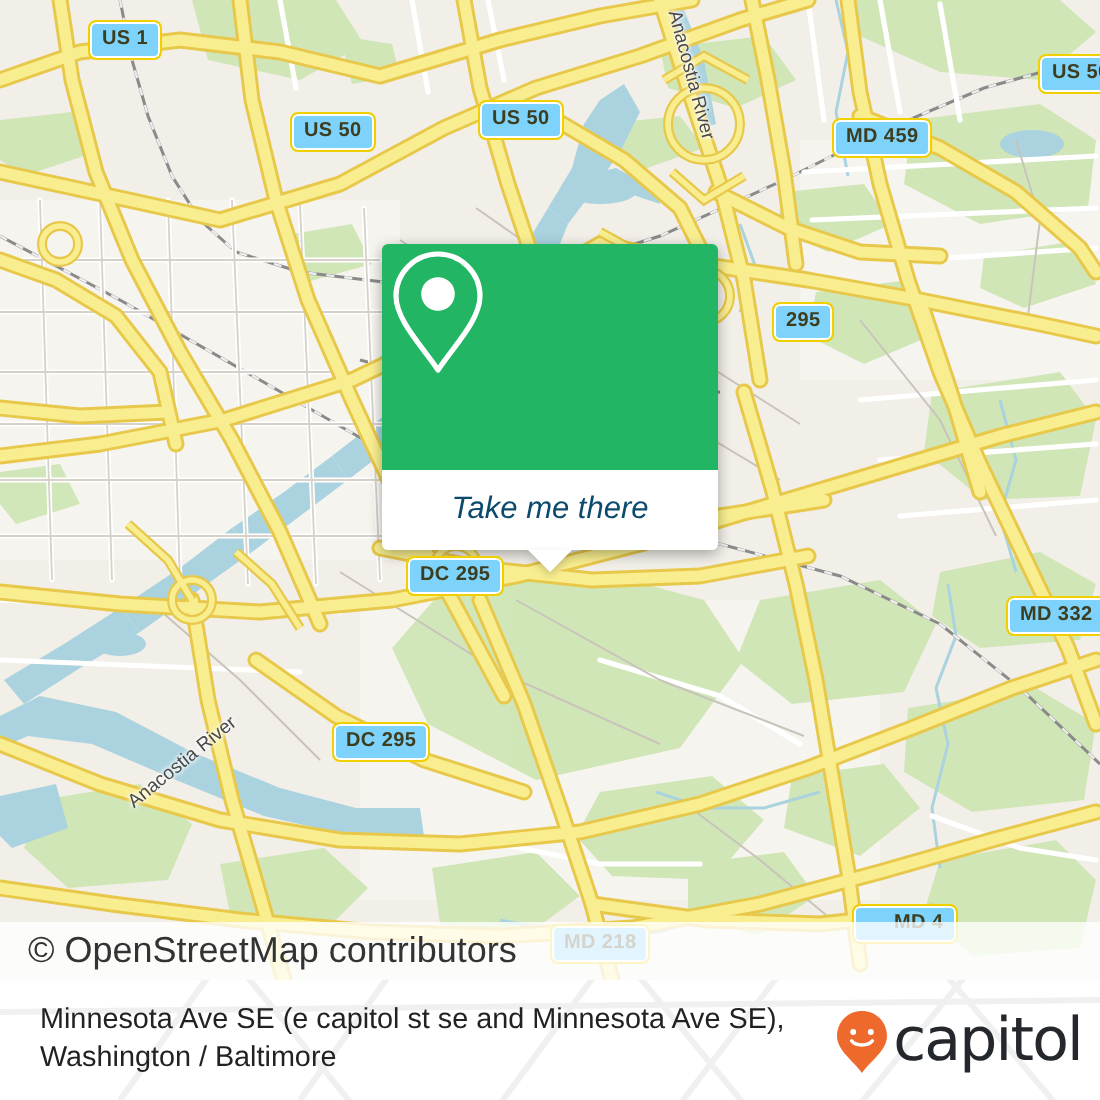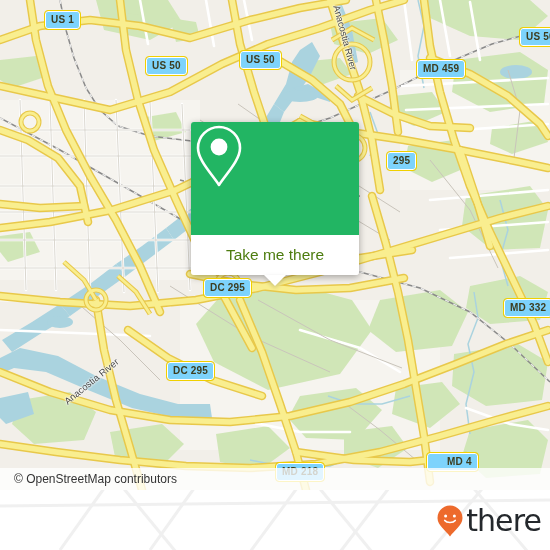--- a/index.html
+++ b/index.html
@@ -78,43 +78,44 @@
     background: #ffffff;
     height: 40px;
     border-radius: 0 0 3px 3px;
     display: flex;
     align-items: center;
     justify-content: center;
     position: relative;
   }
   .popup-bottom .label {
     font-size: 15.5px;
-    color: #4d7c0f;
-    font-family: "Liberation Sans", sans-serif;
+    color: #0c4a6e;
+    font-family: "Liberation Sans", sans-serif;
+    font-style: italic;
   }
   .popup-tail {
     position: absolute;
     left: 50%;
     bottom: -11px;
     margin-left: -11px;
     width: 0; height: 0;
     border-left: 11px solid transparent;
     border-right: 11px solid transparent;
     border-top: 11px solid #ffffff;
     filter: drop-shadow(0 2px 2px rgba(0,0,0,0.18));
   }
 
   
   .attribution {
     position: absolute;
     left: 0; bottom: 0;
     width: 100%;
     background: rgba(255,255,255,0.78);
     padding: 4px 0 4px 14px;
-    font-size: 12px;
+    font-size: 18px;
     color: #333333;
     font-family: "Liberation Sans", sans-serif;
     z-index: 30;
   }
 
   
   .footer {
     position: absolute;
     left: 0; top: 490px;
     width: 550px; height: 60px;
@@ -424,24 +425,25 @@
         <path d="M150 60 L200 -10"></path>
         <path d="M250 62 L300 -6"></path>
         <path d="M340 62 L392 -6"></path>
         <path d="M430 62 L486 -6"></path>
         <path d="M120 -6 L176 62"></path>
         <path d="M316 -6 L372 62"></path>
         <path d="M470 -6 L528 62"></path>
         <path d="M0 16 L550 10"></path>
       </g>
     </svg>
+    <div class="footer-title">Minnesota Ave SE (e capitol st se and Minnesota Ave SE), Washington / Baltimore</div>
     <div class="brand">
       <svg width="30" height="34" viewBox="0 0 30 34">
         <path d="M15 1.5 C8 1.5 2.5 7 2.5 14 C2.5 21.4 11 26.6 15 32.5 C19 26.6 27.5 21.4 27.5 14 C27.5 7 22 1.5 15 1.5 Z" fill="#ed6a2c"></path>
         <circle cx="10.6" cy="12" r="1.5" fill="#ffffff"></circle>
         <circle cx="19.4" cy="12" r="1.5" fill="#ffffff"></circle>
         <path d="M9.8 16.4 C11.8 19.2 18.2 19.2 20.2 16.4" fill="none" stroke="#ffffff" stroke-width="1.7" stroke-linecap="round"></path>
       </svg>
-      <span class="brand-word">there</span>
+      <span class="brand-word">capitol</span>
     </div>
   </div>
 
 </div>
 
 </body></html>

